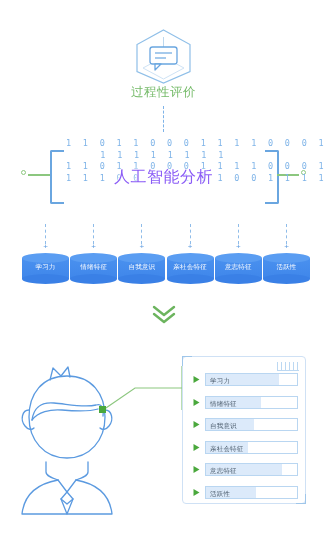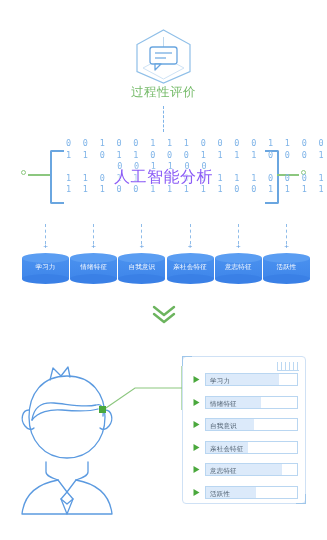--- a/index.html
+++ b/index.html
@@ -342,23 +342,22 @@
 <div id="ai-block">
   <div class="bracket" id="bracket-left"></div>
   <div class="bracket" id="bracket-right"></div>
   <div class="lead" id="lead-left"></div>
   <div class="lead" id="lead-right"></div>
   <div class="lead-dot" id="lead-dot-left"></div>
   <div class="lead-dot" id="lead-dot-right"></div>
 </div>
 
 <div id="binary-field">
-  <div class="bin-row">0 0 1 0 0 1 1 1 0 0 0 0 1 1 0 0</div>
   <div class="bin-row">1 1 0 1 1 0 0 0 1 1 1 1 0 0 0 1 1</div>
-  <div class="bin-row">0 0 1                         1 0 0</div>
+  <div class="bin-row">1 1 1 1                     1 1 1 1</div>
   <div class="bin-row">1 1 0 1 1 0 0 0 1 1 1 1 0 0 0 1 1</div>
   <div class="bin-row">1 1 1 0 0 1 1 1 1 1 0 0 1 1 1 1 1</div>
 </div>
 
 <div id="ai-label">人工智能分析</div>
 
 <div id="drops">
     <div class="drop" style="left: 45px; top: 224px;"></div>
     <div class="drop-cross" style="left: 43px; top: 244px;">+</div>
     <div class="drop" style="left: 93.2px; top: 224px;"></div>

